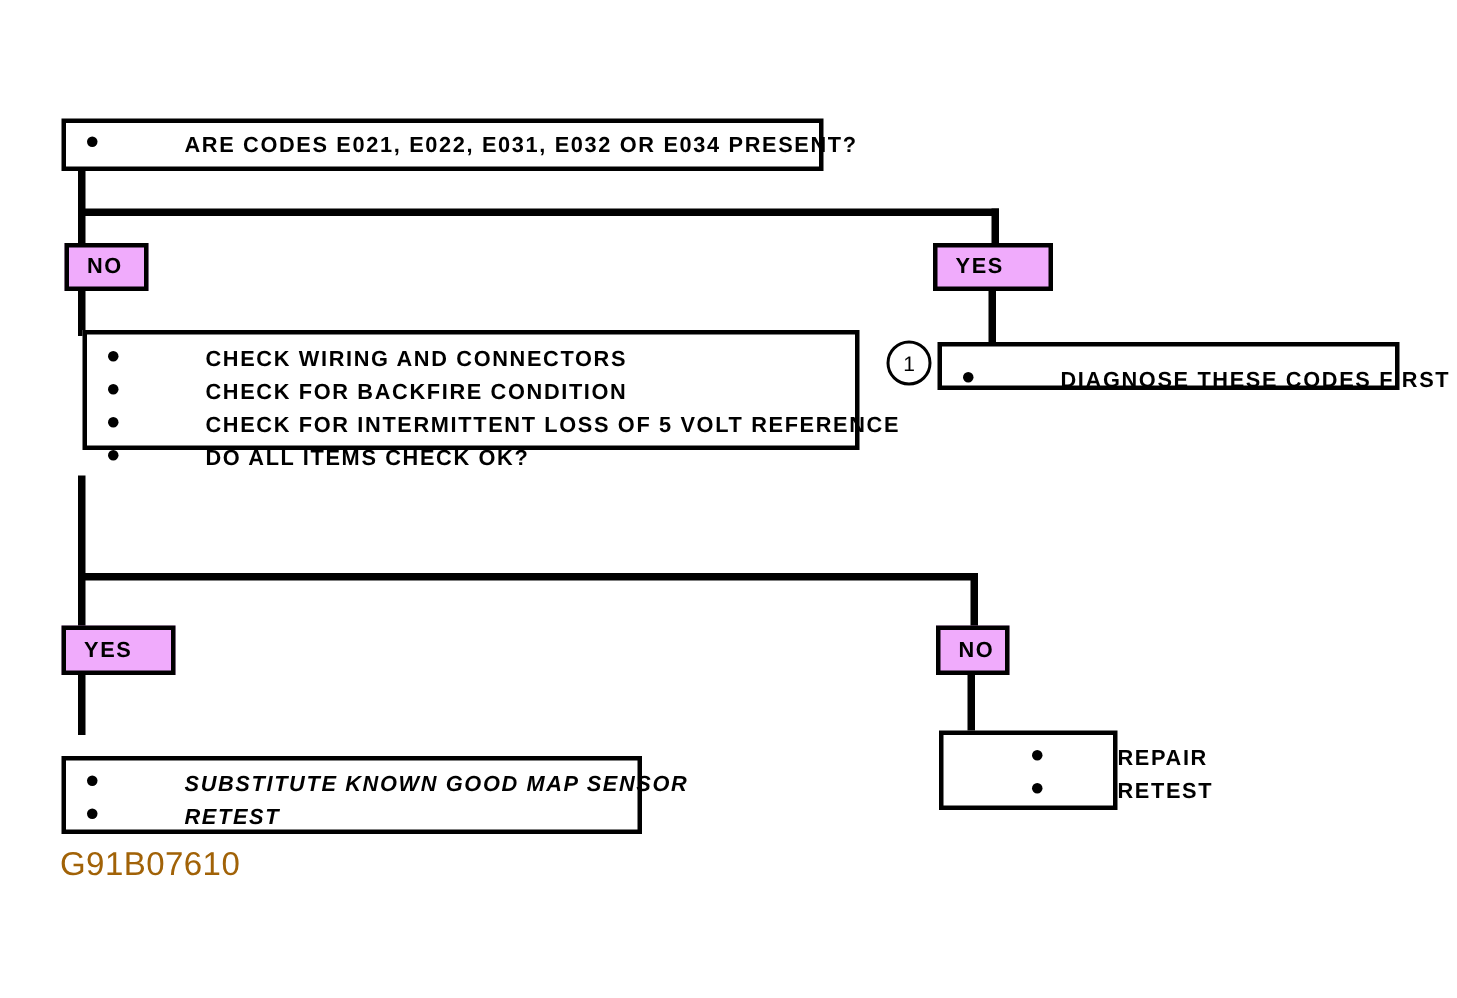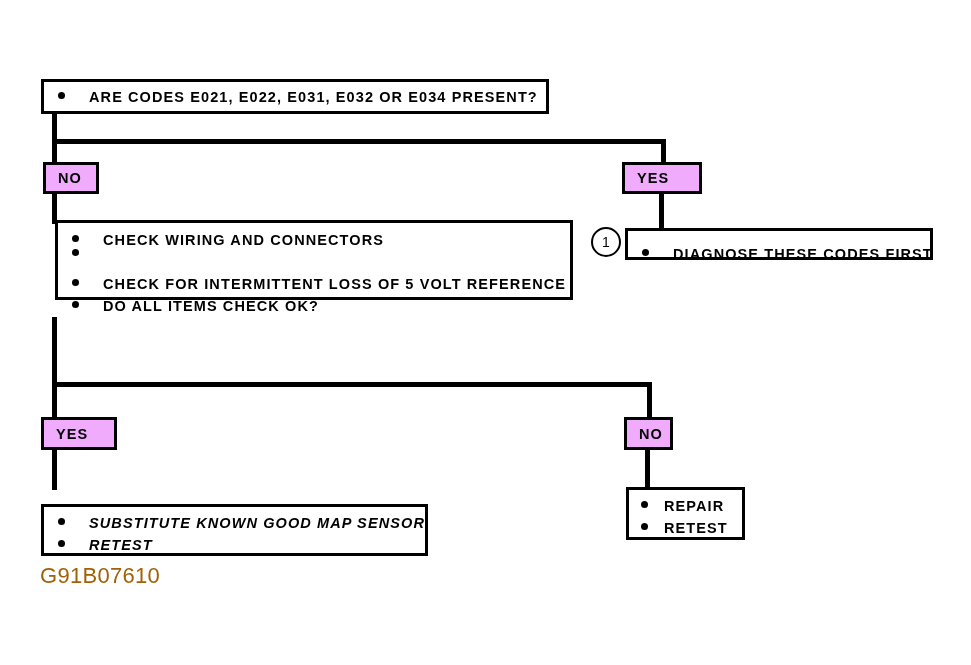--- a/index.html
+++ b/index.html
@@ -57,20 +57,21 @@
     position: relative;
     top: -3px;
   }
   .bullet-text {
     font-family: "Liberation Sans", sans-serif;
     font-size: 14.5px;
     font-weight: bold;
     letter-spacing: 1.1px;
     color: #000;
     line-height: 20px;
+    margin-left: 34px;
   }
 
   
   .label-box {
     position: absolute;
     box-sizing: border-box;
     border: 3px solid #000000;
     background: #f0abfc;
     z-index: 4;
     display: flex;
@@ -166,20 +167,21 @@
 
   <div class="box" style="left:55px; top:220px; width:518px; height:80px;">
     <div class="box-inner">
       <div class="bullets">
         <div class="bullet-row">
           <span class="bullet-dot"></span>
           <span class="bullet-text">CHECK WIRING AND CONNECTORS</span>
         </div>
         <div class="bullet-row">
           <span class="bullet-dot"></span>
+          <span class="bullet-text">CHECK FOR BACKFIRE CONDITION</span>
         </div>
         <div class="bullet-row">
           <span class="bullet-dot"></span>
           <span class="bullet-text">CHECK FOR INTERMITTENT LOSS OF 5 VOLT REFERENCE</span>
         </div>
         <div class="bullet-row">
           <span class="bullet-dot"></span>
           <span class="bullet-text">DO ALL ITEMS CHECK OK?</span>
         </div>
       </div>
@@ -224,21 +226,21 @@
           <span class="bullet-text">SUBSTITUTE KNOWN GOOD MAP SENSOR</span>
         </div>
         <div class="bullet-row">
           <span class="bullet-dot"></span>
           <span class="bullet-text">RETEST</span>
         </div>
       </div>
     </div>
   </div>
 
-  <div class="box" style="left:626px; top:487px; width:119px; height:53px;">
+  <div class="box" style="left:626px; top:487px; width:119px; height:53px;padding-left:47px;">
     <div class="box-inner">
       <div class="bullets" style="padding-top:6px; padding-left:12px;">
         <div class="bullet-row">
           <span class="bullet-dot" style="margin-right:16px;"></span>
           <span class="bullet-text">REPAIR</span>
         </div>
         <div class="bullet-row">
           <span class="bullet-dot" style="margin-right:16px;"></span>
           <span class="bullet-text">RETEST</span>
         </div>

